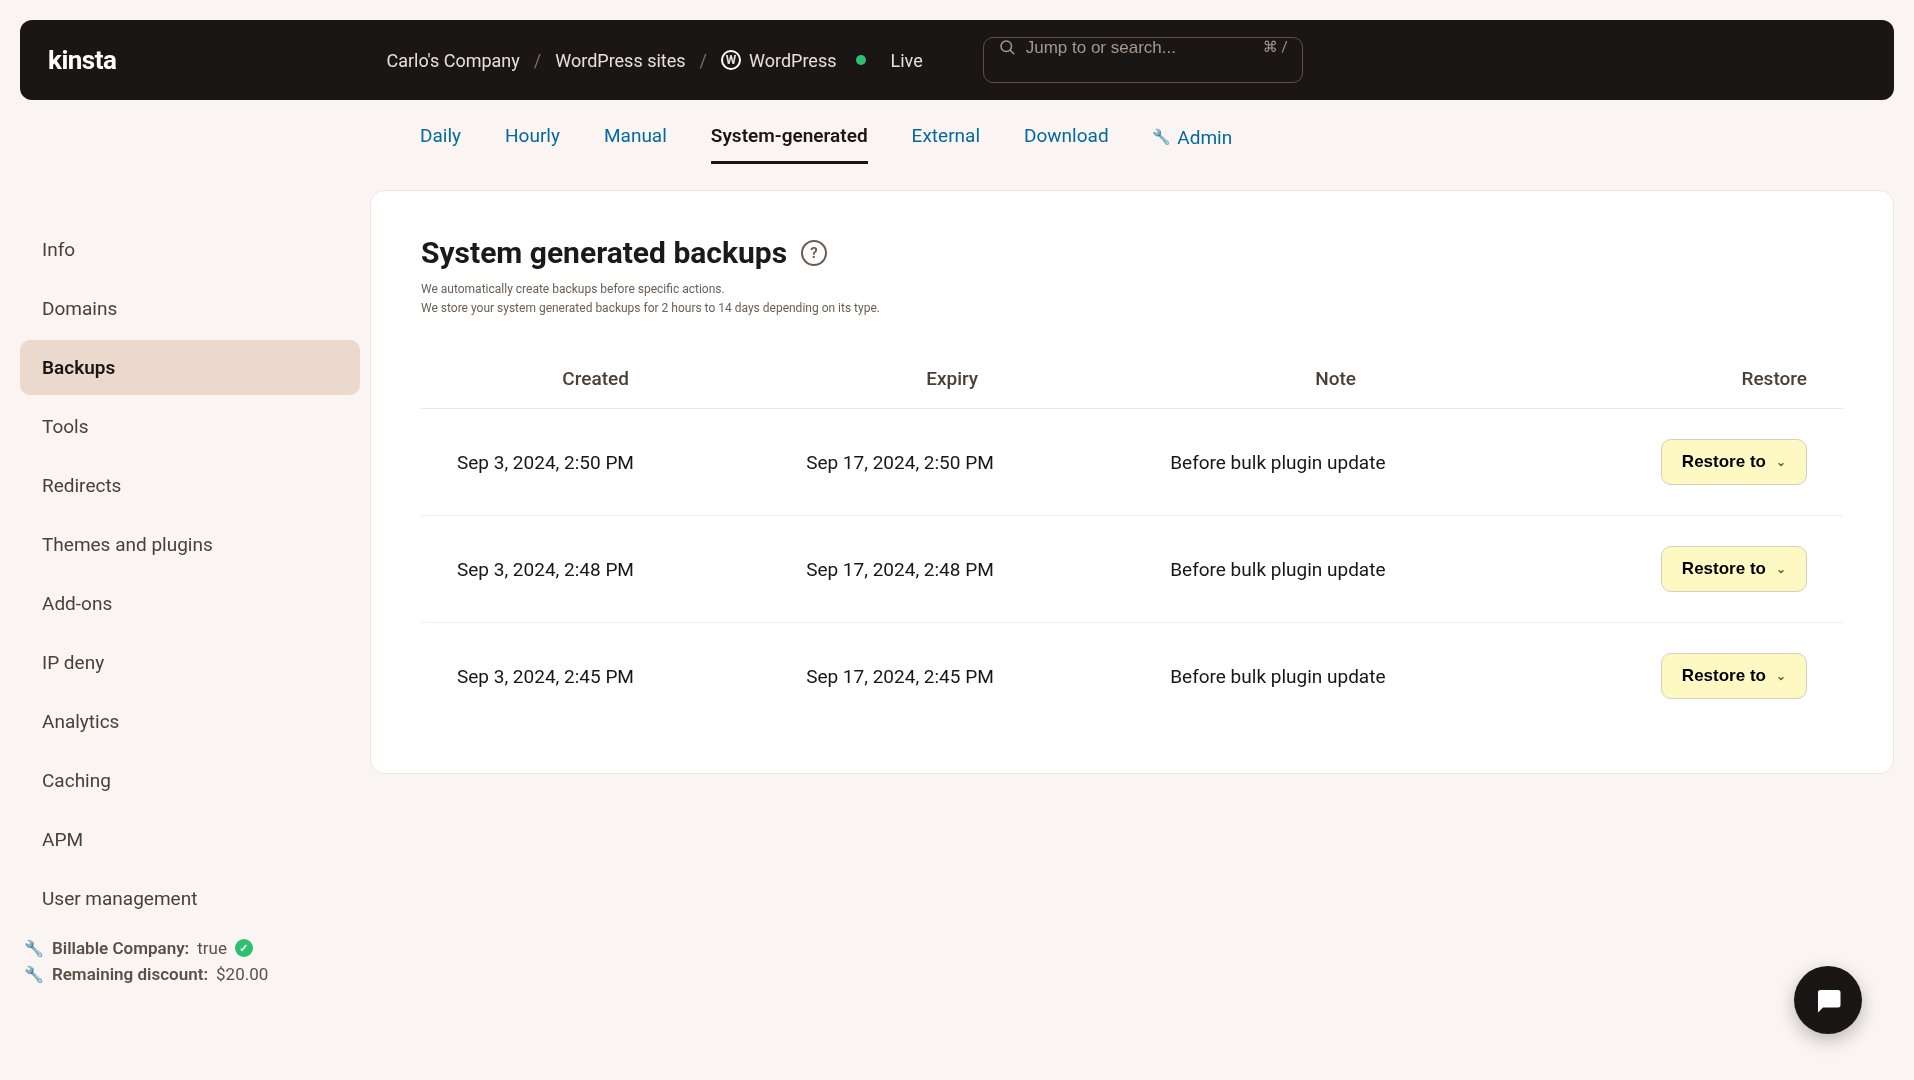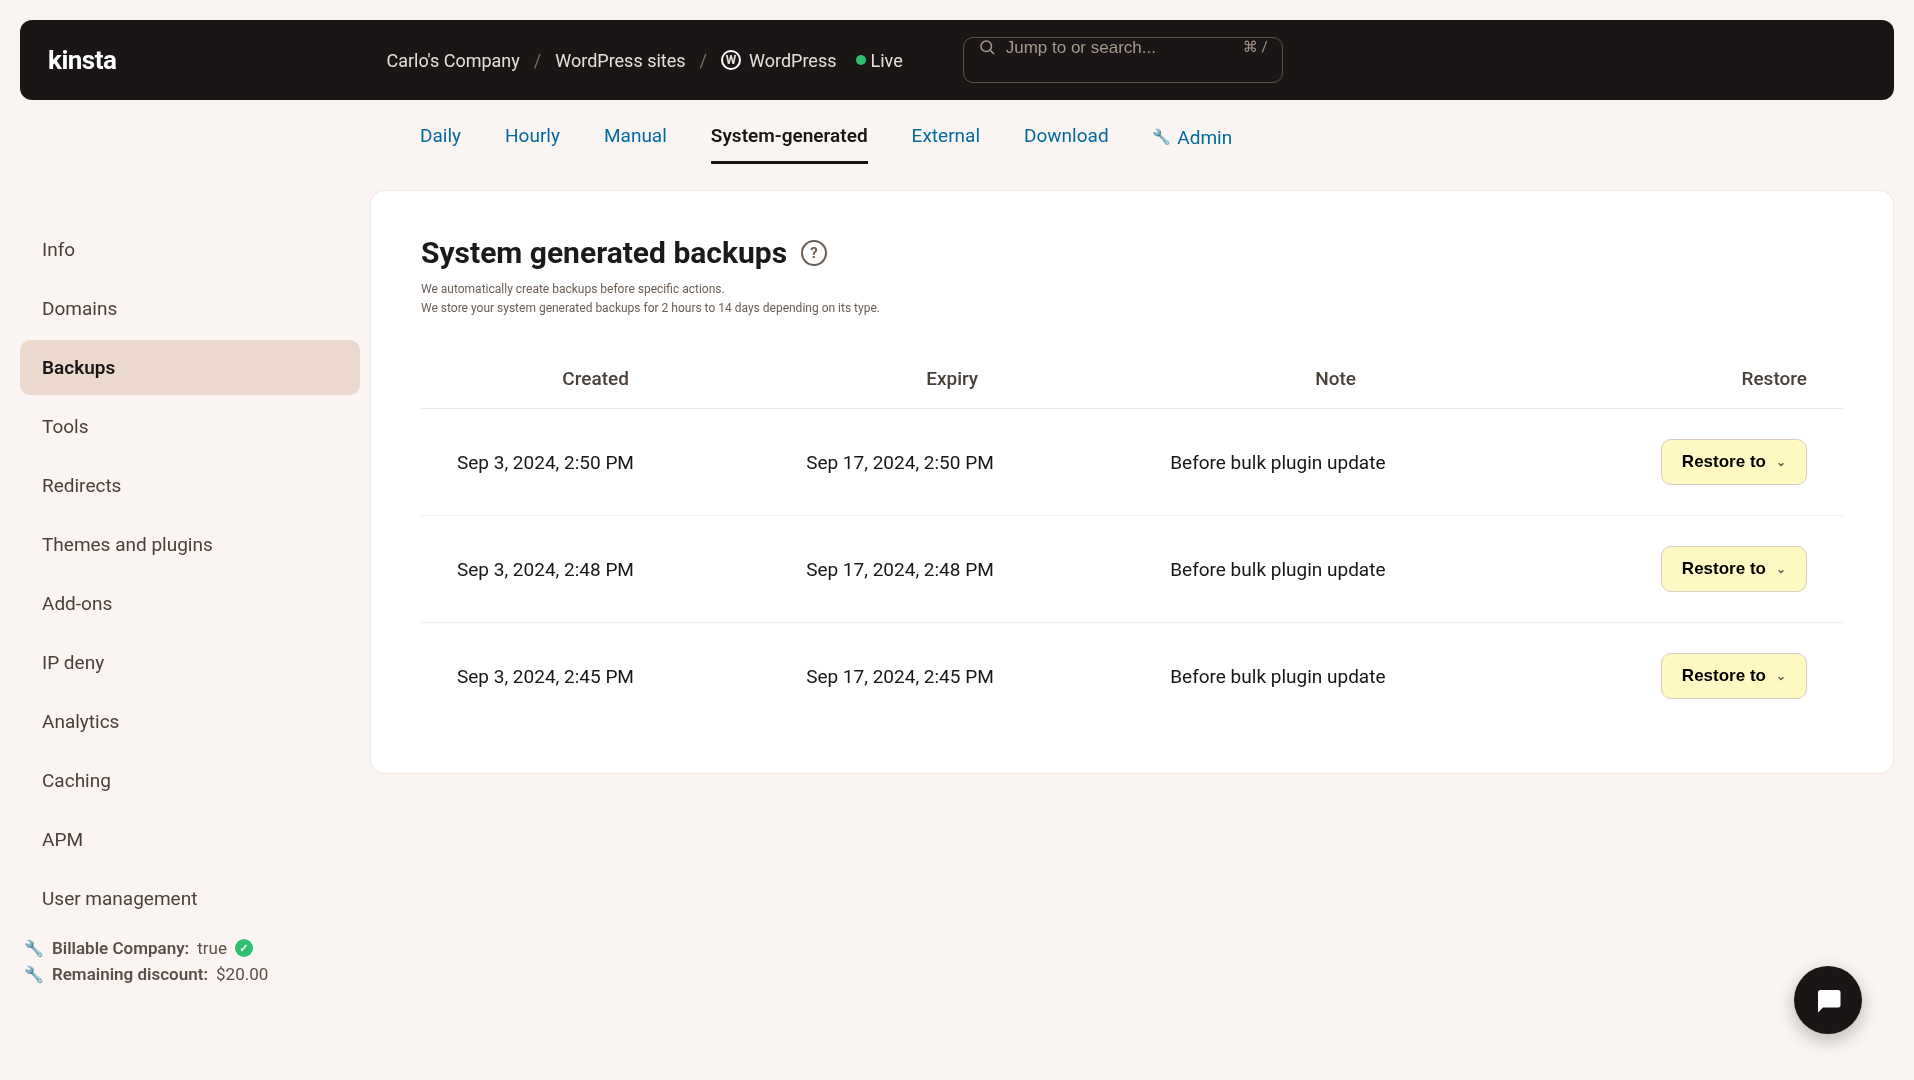--- a/index.html
+++ b/index.html
@@ -39,21 +39,21 @@
   font-size: 18px;
   color: #e6e0dc;
 }
 .breadcrumb .sep { color: #7a6f66; }
 .crumb-item { display: flex; align-items: center; gap: 8px; cursor: pointer; }
 .wp-icon {
   width: 20px; height: 20px; border-radius: 50%;
   border: 2px solid #fff; display: inline-flex; align-items: center; justify-content: center;
   font-size: 12px; font-weight: 700;
 }
-.status-badge { display: flex; align-items: center; gap: 4px; margin-left: 6px; }
+.status-badge { display: flex; align-items: center; gap: 24px; margin-left: 6px; }
 .status-dot { width: 10px; height: 10px; border-radius: 50%; background: #2fbf71; }
 .search {
   margin-left: 40px;
   display: flex; align-items: flex-start;
   border: 1px solid #5c5148;
   border-radius: 10px;
   padding: 0 14px;
   height: 46px;
   width: 320px;
   gap: 10px;

